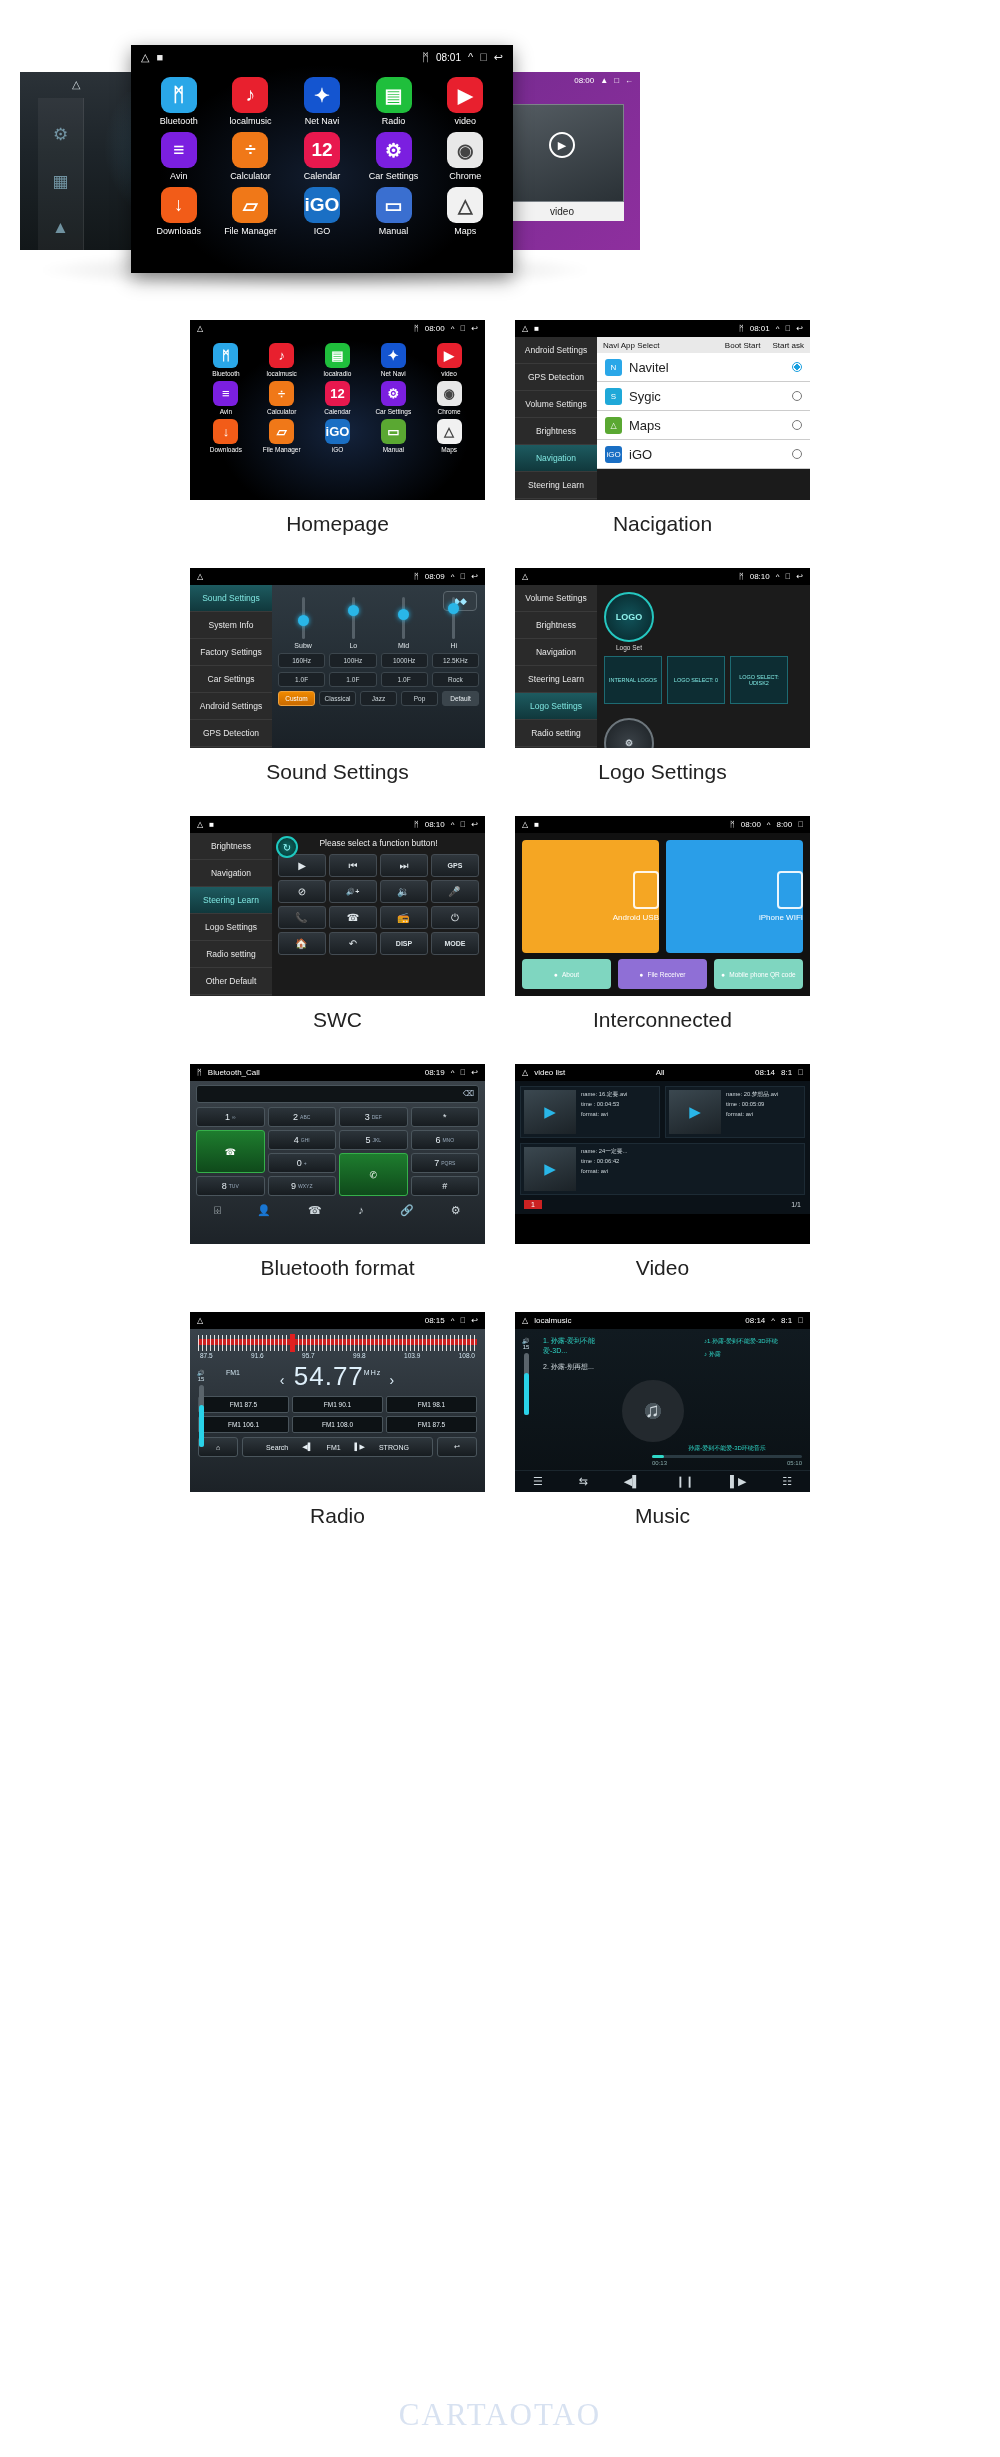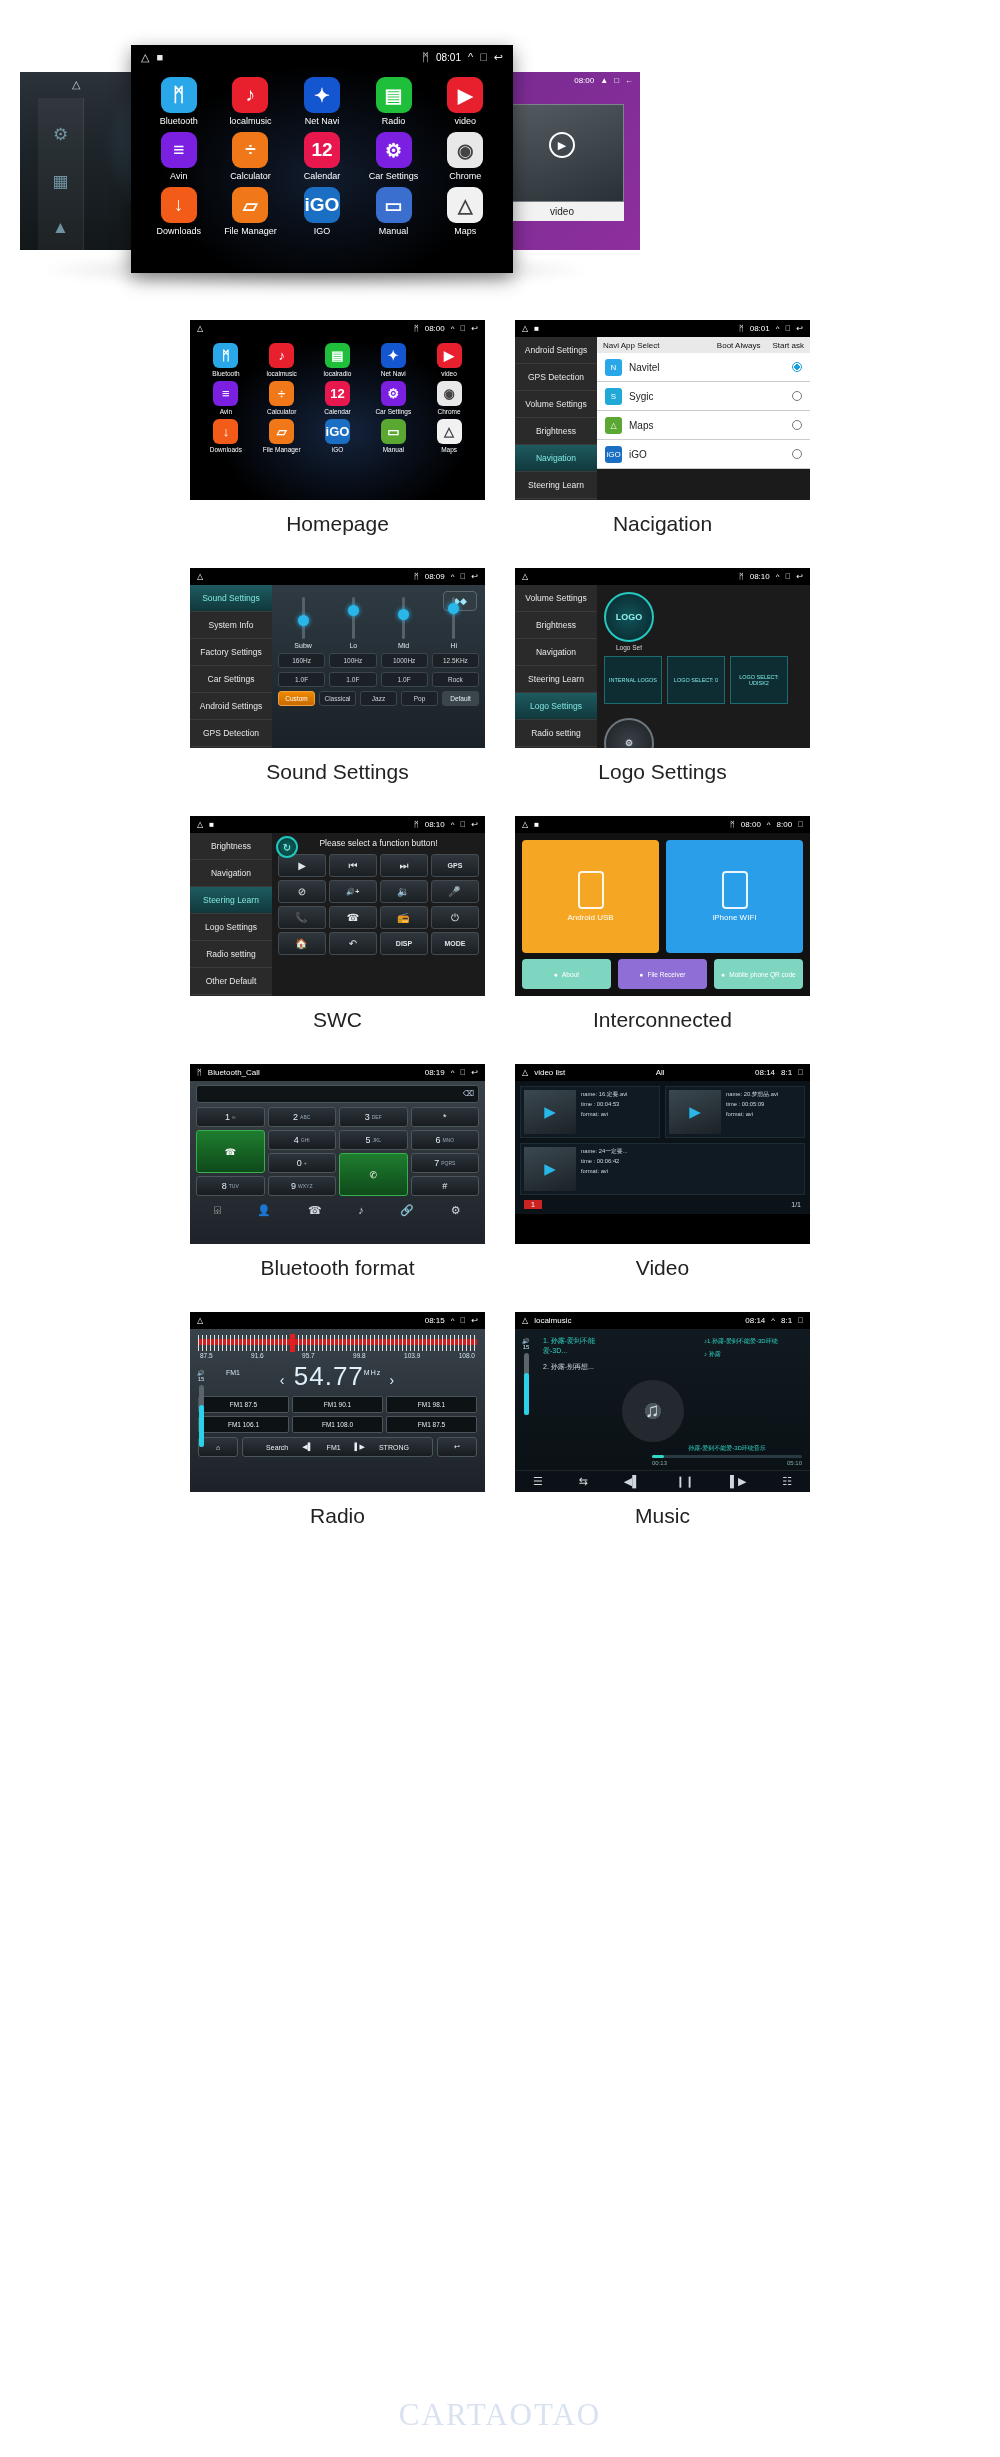--- a/index.html
+++ b/index.html
@@ -87,21 +87,21 @@
   .setnav{width:82px;background:#2a2a2a;}
   .setnav div{height:27px;display:flex;align-items:center;justify-content:center;color:#e8e8e8;font-size:8.5px;border-bottom:1px solid #3a3a3a;}
   .setnav div.active{background:linear-gradient(180deg,#1d5b60,#10383c);color:#7fe6e0;}
   .setbody{flex:1;background:#1b1b1b;position:relative;}
 
   
   .navhdr{display:flex;background:#e9e9e9;color:#111;font-size:8px;height:16px;align-items:center;}
   .navhdr span{padding:0 6px;}
   .navrow{display:flex;align-items:center;height:29px;background:#fff;border-bottom:1px solid #ccc;padding:0 8px;gap:7px;}
   .navrow .nai{width:17px;height:17px;border-radius:3px;display:flex;align-items:center;justify-content:center;color:#fff;font-size:8px;}
-  .navrow .nlb{flex:1;color:#222;font-size:10px;}
+  .navrow .nlb{flex:1;color:#222;font-size:13px;}
   .radio-o{width:10px;height:10px;border-radius:50%;border:1.5px solid #777;}
   .radio-o.on{border-color:#1aa0e0;background:radial-gradient(circle,#1aa0e0 45%,#fff 50%);}
 
   
   .eqwrap{flex:1;background:linear-gradient(180deg,#2f3a42,#1a2127);position:relative;padding:6px;}
   .eqrow{display:flex;justify-content:space-around;height:58px;padding-top:6px;}
   .eqcol{width:34px;text-align:center;position:relative;}
   .eqtrack{width:3px;height:42px;background:#556068;margin:0 auto;border-radius:2px;position:relative;}
   .eqknob{width:11px;height:11px;border-radius:50%;background:#29b6e8;position:absolute;left:-4px;box-shadow:0 0 5px #29b6e8;}
   .eqlbl{font-size:7px;color:#dfe6ea;margin-top:3px;}
@@ -120,21 +120,21 @@
   
   .swcgrid{display:grid;grid-template-columns:repeat(4,1fr);gap:3px;padding:4px 6px;}
   .swcbtn{height:23px;background:linear-gradient(180deg,#30373d,#1a1f23);border:1px solid #434b52;border-radius:3px;color:#dfe6ea;font-size:10px;display:flex;align-items:center;justify-content:center;}
   .swcbtn small{font-size:7px;font-weight:bold;}
   .swctitle{color:#eee;font-size:8.5px;text-align:center;padding:5px 0 2px;}
   .swclogo{position:absolute;left:4px;top:3px;width:22px;height:22px;border-radius:50%;background:radial-gradient(circle,#0e6b66,#06302e);border:2px solid #1ec8bf;color:#9ff;font-size:10px;display:flex;align-items:center;justify-content:center;}
 
   
   .iclayout{padding:7px;display:flex;flex-direction:column;gap:6px;height:163px;background:#111;}
   .icrow{display:flex;gap:7px;flex:1;}
-  .icbig{flex:1;border-radius:4px;display:flex;flex-direction:column;align-items:center;justify-content:center;color:#fff;font-size:8px;gap:4px;}
+  .icbig{flex:1;border-radius:4px;display:flex;flex-direction:column;align-items:flex-end;justify-content:center;color:#fff;font-size:8px;gap:4px;}
   .icbig .ph{width:26px;height:38px;border:2px solid rgba(255,255,255,.9);border-radius:4px;}
   .icsm{flex:1;border-radius:4px;display:flex;align-items:center;justify-content:center;gap:4px;color:#fff;font-size:6.5px;}
 
   
   .btwrap{background:linear-gradient(180deg,#3a4249,#1d2328);height:163px;position:relative;padding:4px 6px;}
   .btinput{height:18px;background:#0f1417;border:1px solid #4a555c;border-radius:3px;position:relative;}
   .btinput .del{position:absolute;right:4px;top:3px;color:#bcd;font-size:8px;}
   .dialgrid{display:grid;grid-template-columns:repeat(4,1fr);gap:3px;margin-top:4px;}
   .dkey{height:20px;background:linear-gradient(180deg,#2c343a,#171c20);border:1px solid #4a555c;border-radius:3px;color:#e6eef3;font-size:9px;display:flex;align-items:center;justify-content:center;gap:2px;}
   .dkey sub{font-size:5px;color:#9ab;}
@@ -399,21 +399,21 @@
               <div>GPS Detection</div>
               <div>Volume Settings</div>
               <div>Brightness</div>
               <div class="active">Navigation</div>
               <div>Steering Learn</div>
             </div>
           <div class="setbody">
             <div class="navhdr">
               <span>Navi App Select</span>
               <span style="flex:1"></span>
-              <span>Boot Always</span>
+              <span>Boot Start</span>
               <span>Start ask</span>
             </div>
             <div id="nav1-apps">
                 <div class="navrow">
                   <div class="nai" style="background: rgb(42, 167, 232);">N</div>
                   <div class="nlb">Navitel</div>
                   <div class="radio-o on"></div>
                 </div>
                 <div class="navrow">
                   <div class="nai" style="background: rgb(31, 168, 216);">S</div>

